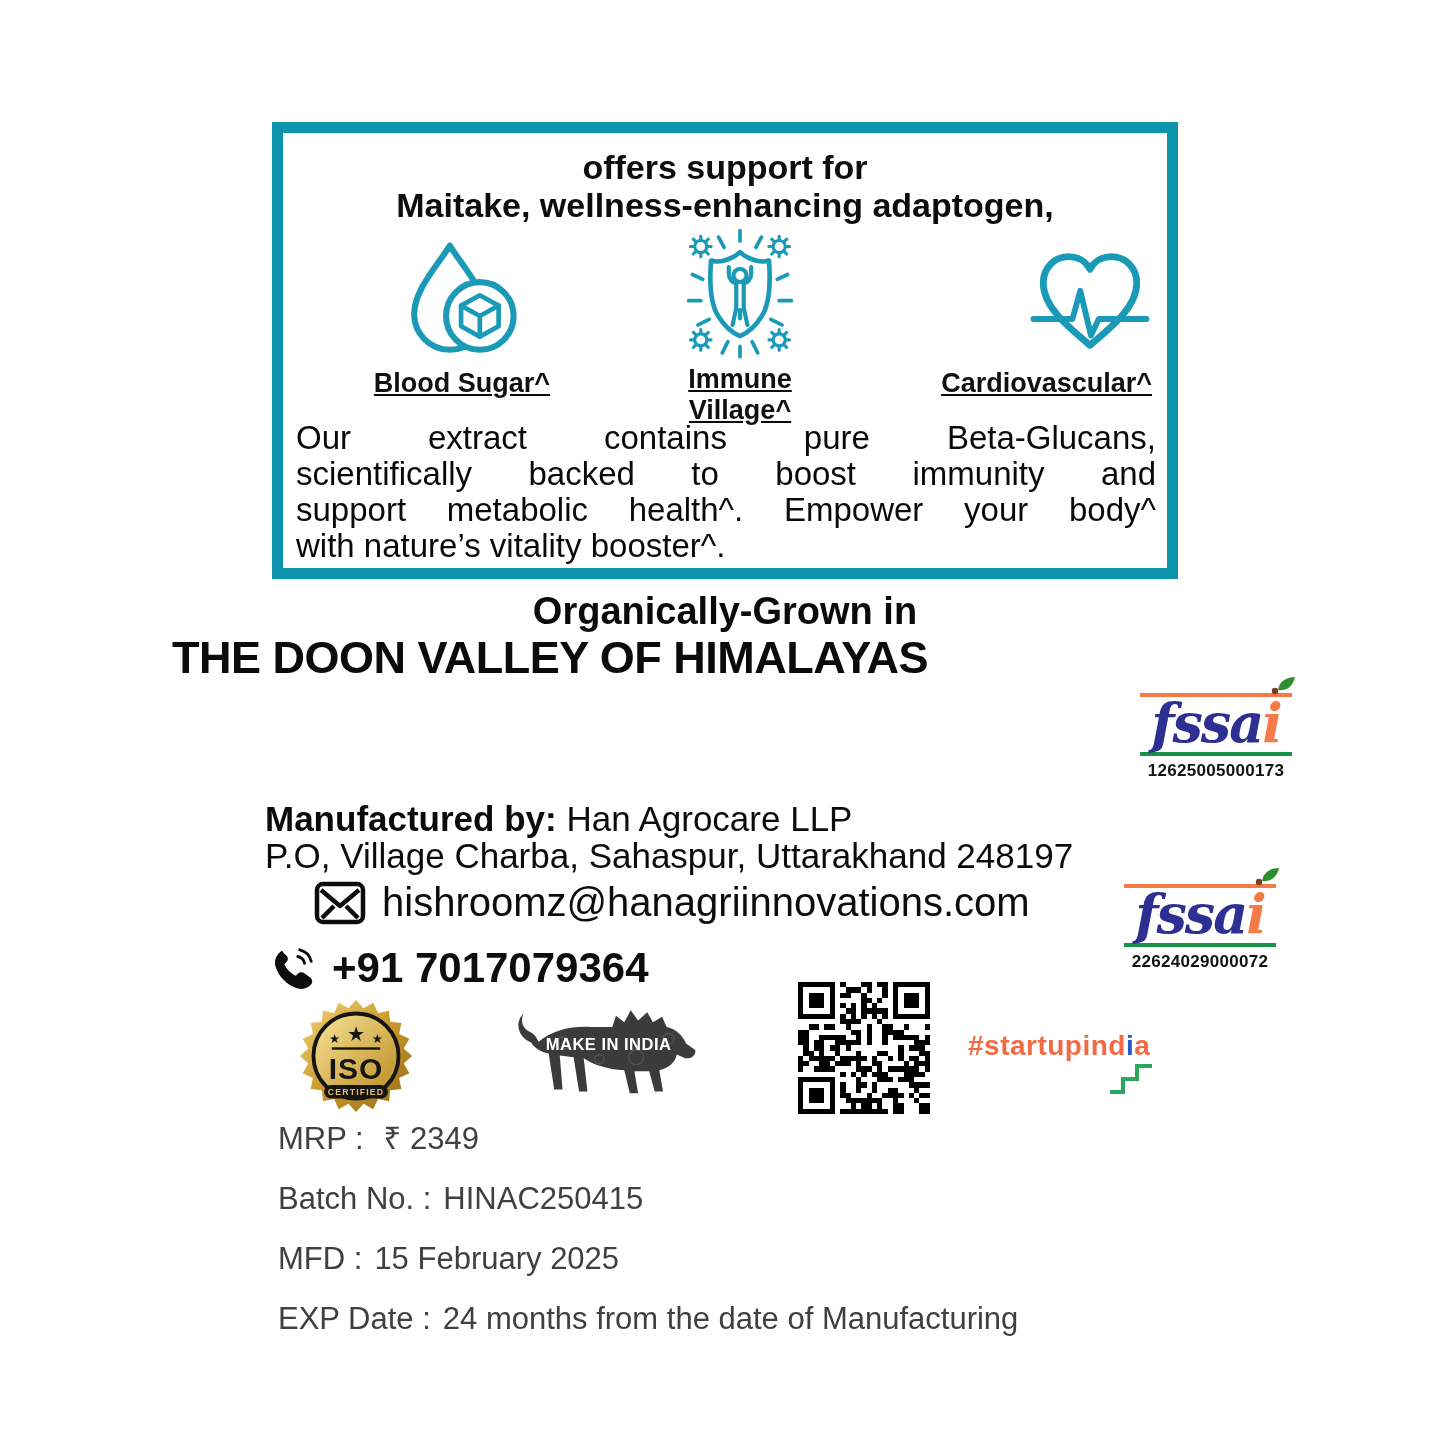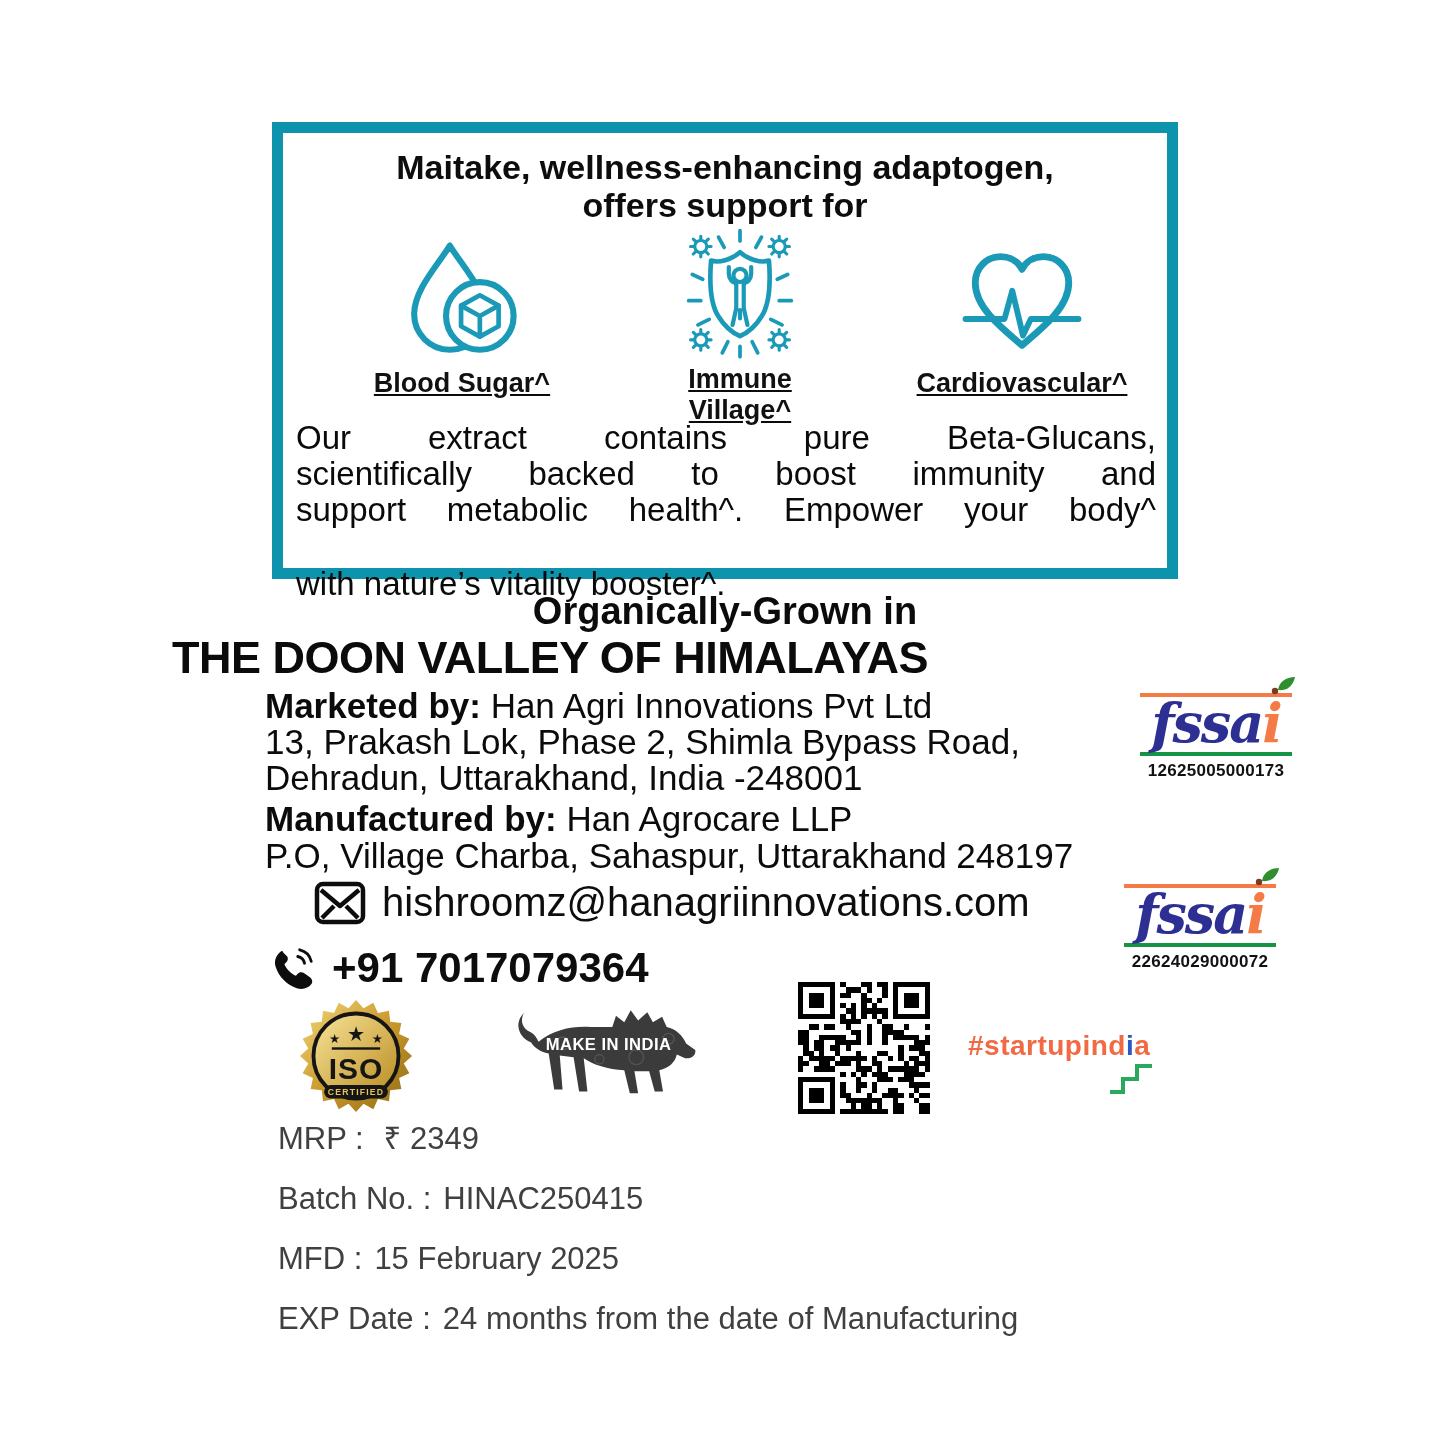--- a/index.html
+++ b/index.html
@@ -8,24 +8,24 @@
   .abs{position:absolute;}
 
   
   .info-box{left:272px;top:122px;width:906px;height:457px;border:11px solid #0e93ac;box-sizing:border-box;background:#fff;}
   .box-title{left:272px;top:148px;width:906px;text-align:center;font-size:34px;font-weight:600;line-height:1.12;color:#0d0d0d;}
   .benefit{display:flex;flex-direction:column;align-items:center;text-decoration:underline;}
   .benefit-iconbox{height:136px;display:flex;align-items:center;justify-content:center;}
   .benefit-label{font-size:27px;font-weight:600;text-align:center;line-height:1.15;color:#111;}
   .b1{left:352px;top:232px;width:220px;}
   .b2{left:630px;top:228px;width:220px;}
-  .b3{left:892px;top:232px;width:260px;}
+  .b3{left:892px;top:232px;width:260px;align-items:flex-end;}
   .box-body{left:296px;top:420px;width:860px;font-size:33px;font-weight:500;line-height:36px;color:#0a0a0a;}
   .jline{text-align:justify;text-align-last:justify;height:36px;}
-  .jline:last-child{text-align-last:left;margin-top:38px;}
+  .jline:last-child{text-align-last:left;}
 
   
   .origin1{left:272px;top:590px;width:906px;text-align:center;font-size:38px;font-weight:800;}
   .origin2{left:172px;top:632px;width:1106px;font-size:45px;font-weight:800;letter-spacing:-0.5px;}
 
   
   .m-block{left:265px;top:688px;width:870px;font-size:35px;line-height:36px;font-weight:500;}
   .mf-block{left:265px;top:800px;width:900px;font-size:35px;line-height:37px;font-weight:500;}
   .b{font-weight:800;}
 
@@ -61,22 +61,22 @@
   svg text{font-family:"Liberation Sans",sans-serif;}
 </style>
 </head>
 <body>
 
 <div class="canvas">
 
   <div class="abs info-box"></div>
 
   <div class="abs box-title">
+    <div>offers support for</div>
     <div>Maitake, wellness-enhancing adaptogen,</div>
-    <div>offers support for</div>
   </div>
 
   <div class="abs benefit b1">
     <div class="benefit-iconbox">
       <svg width="122" height="122" viewBox="0 0 130 130" fill="none" stroke="#1b9ab8" stroke-width="6.5" stroke-linejoin="round" stroke-linecap="round">
         <path d="M52 7 C40 27 14 54 14 80 a38 38 0 0 0 76 0 C90 54 64 27 52 7 Z"></path>
         <circle cx="84" cy="82" r="36" fill="#ffffff"></circle>
         <g stroke-width="5">
           <path d="M64 71 L84 60 L104 71 L104 93 L84 104 L64 93 Z"></path>
           <path d="M64 71 L84 82 L104 71 M84 82 L84 104"></path>
@@ -134,25 +134,20 @@
   <div class="abs box-body">
     <div class="jline">Our extract contains pure Beta-Glucans,</div>
     <div class="jline">scientifically backed to boost immunity and</div>
     <div class="jline">support metabolic health^. Empower your body^</div>
     <div class="jline">with nature’s vitality booster^.</div>
   </div>
 
   <div class="abs origin1">Organically-Grown in</div>
   <div class="abs origin2">THE DOON VALLEY OF HIMALAYAS</div>
 
-  <div class="abs m-block">
-    <div><span class="b">Marketed by:</span><span> Han Agri Innovations Pvt Ltd</span></div>
-    <div>13, Prakash Lok, Phase 2, Shimla Bypass Road,</div>
-    <div>Dehradun, Uttarakhand, India -248001</div>
-  </div>
 
   <div class="abs fssai fssai1">
     <div class="fssai-bar-top">
       <svg class="fssai-leaf" width="26" height="20" viewBox="0 0 26 20">
         <circle cx="5" cy="15" r="3.2" fill="#7a3c1e"></circle>
         <path d="M8 14 C9 6 16 1 25 1 C23 10 17 15 8 14 Z" fill="#2f8f2f"></path>
       </svg>
     </div>
     <div class="fssai-word"><span>fssa</span><span class="fssai-i">i</span></div>
     <div class="fssai-bar-bottom"></div>

